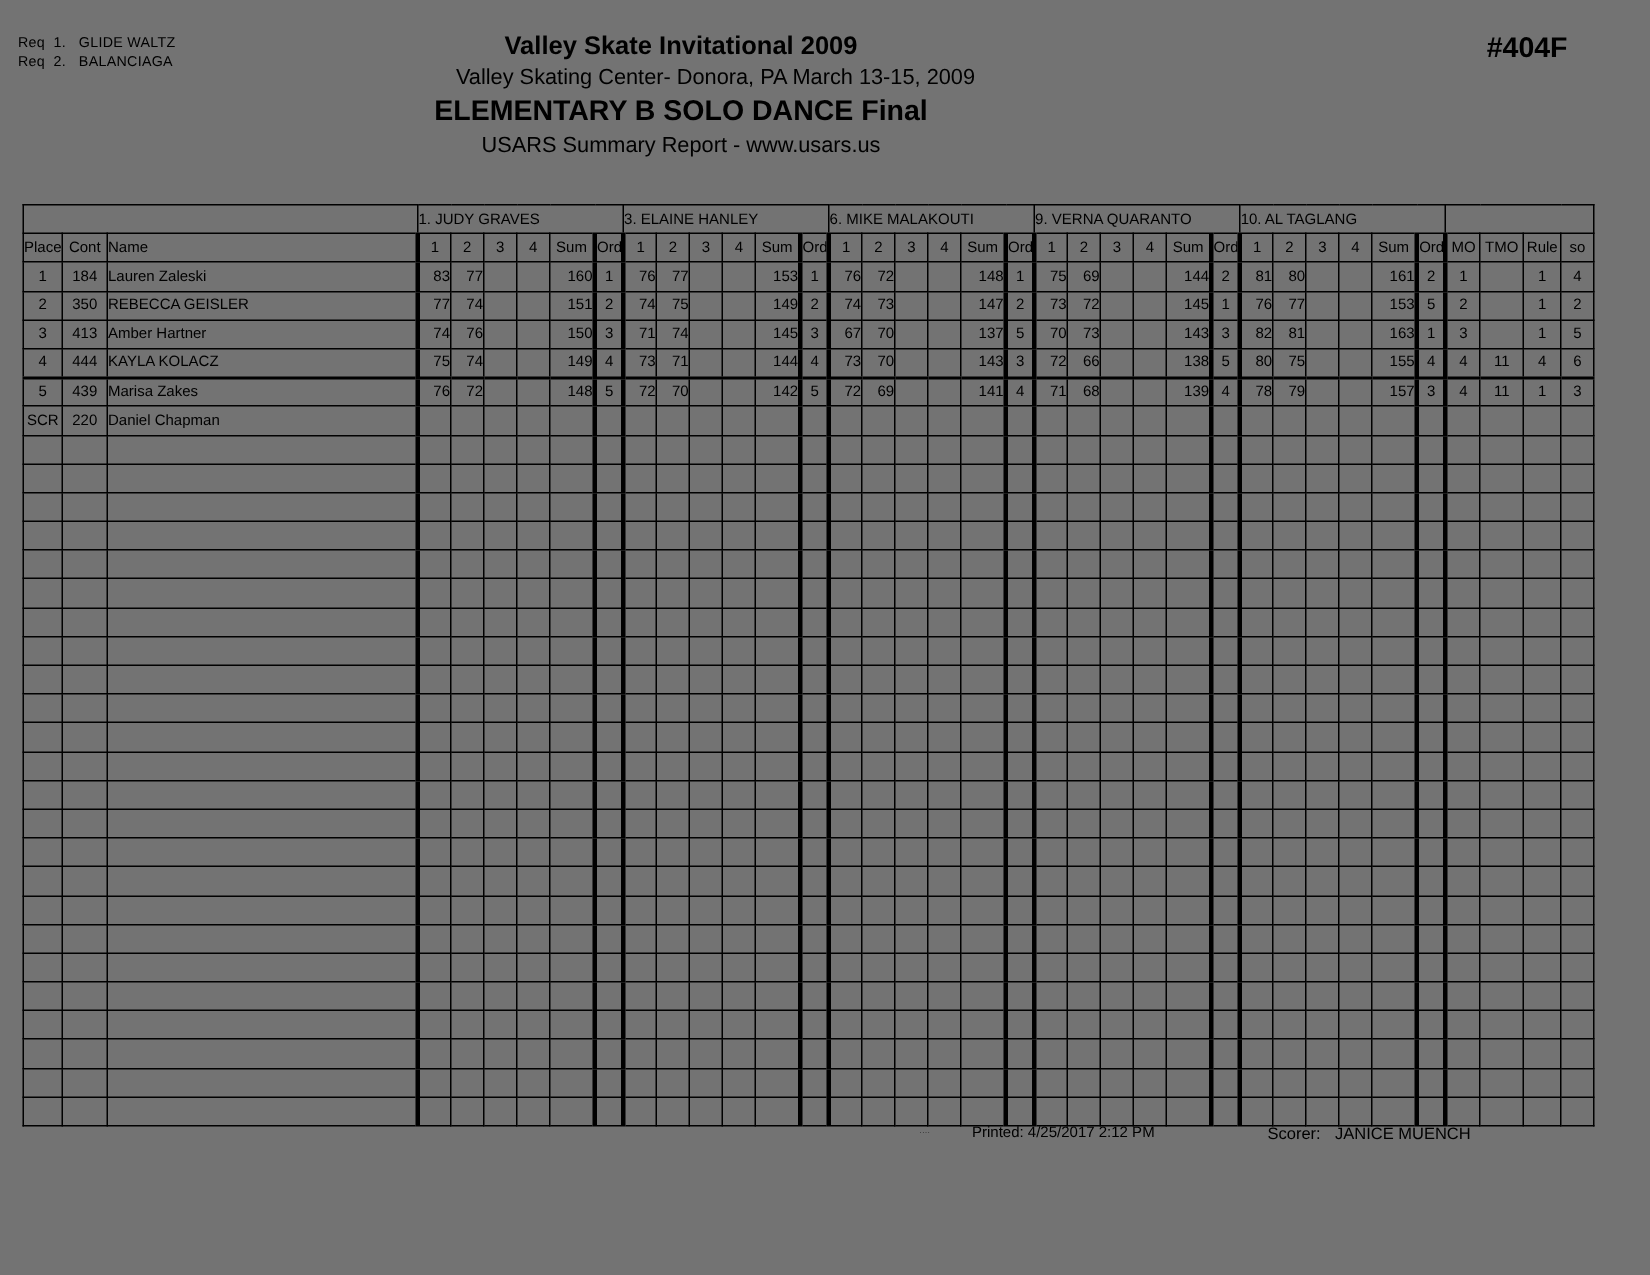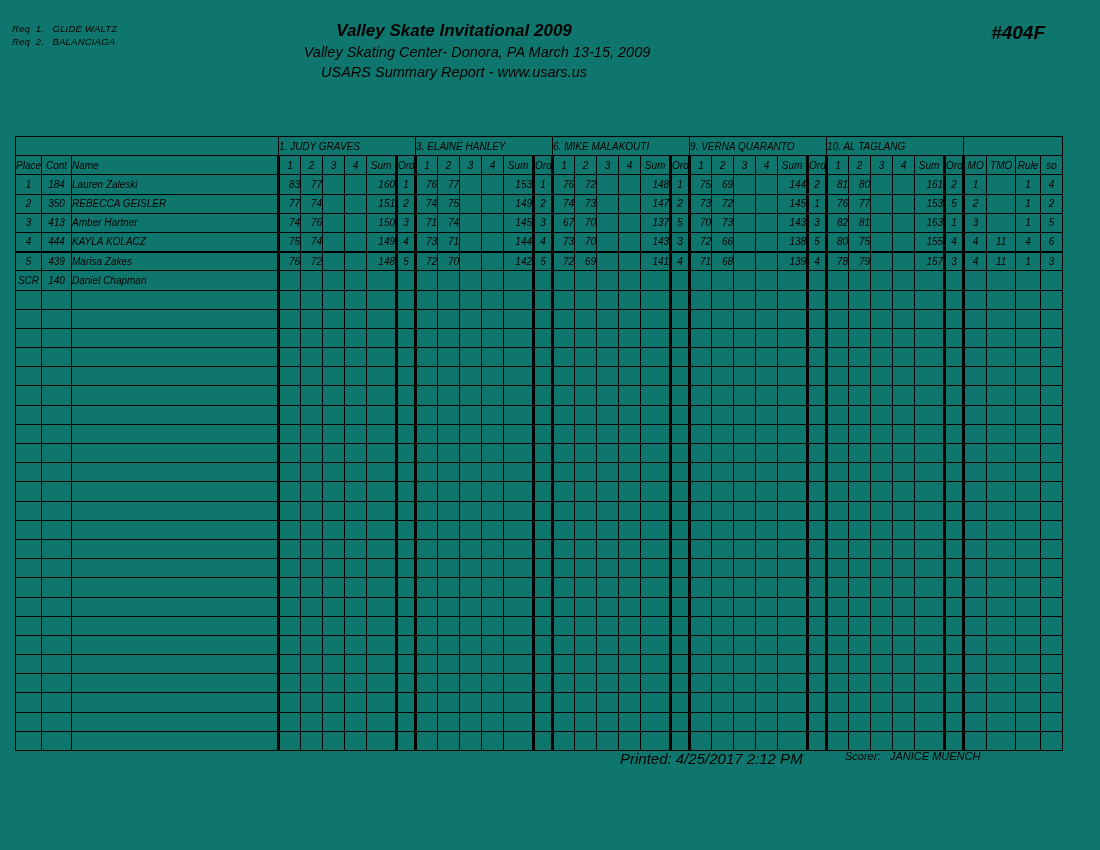--- a/index.html
+++ b/index.html
@@ -8,22 +8,21 @@
     width: 1100px; height: 850px;
     background: #ffffff;
     font-family: "Liberation Sans", sans-serif;
     color: #000000;
     overflow: hidden;
   }
   #page {
     position: relative;
     width: 1100px;
     height: 850px;
-    background: #0f766e;
-    font-style: italic;
+    background: #737373;
   }
 
   
   #reqs {
     position: absolute;
     left: 12px; top: 22px;
     font-size: 9.5px;
     line-height: 13px;
     letter-spacing: 0.2px;
   }
@@ -122,22 +121,22 @@
     position: absolute;
     left: 0; top: 750px;
     width: 1100px;
     font-size: 11px;
   }
   #footer .tiny {
     position: absolute; left: 613px; top: 2px;
     font-size: 4px; letter-spacing: 0.5px;
   }
   #footer .printed {
-    position: absolute; left: 620px; top: 0px;
-    font-size: 15px;
+    position: absolute; left: 648px; top: 0px;
+    font-size: 10px;
   }
   #footer .scorer-lbl {
     position: absolute; left: 845px; top: 0px;
     font-size: 11px;
   }
   #footer .scorer-val {
     position: absolute; left: 890px; top: 0px;
     font-size: 11px;
   }
 </style>
@@ -147,20 +146,21 @@
 <div id="page">
 
   <div id="reqs">
     <div class="req-line">Req  1.   GLIDE WALTZ</div>
     <div class="req-line">Req  2.   BALANCIAGA</div>
   </div>
 
   <div id="titles">
     <div class="t1">Valley Skate Invitational 2009</div>
     <div class="t2">Valley Skating Center- Donora, PA  March 13-15, 2009</div>
+    <div class="t3">ELEMENTARY B SOLO DANCE Final</div>
     <div class="t4">USARS Summary Report - www.usars.us</div>
   </div>
 
   <div id="event-num">#404F</div>
 
   <table id="sheet">
     <colgroup id="cg">
         <col style="width: 26px;">
         <col style="width: 30px;">
         <col style="width: 207px;">
@@ -438,21 +438,21 @@
           <td class="num"></td>
           <td class="num">157</td>
           <td class="ctr thick-left thick-right">3</td>
           <td class="ctr">4</td>
           <td class="ctr">11</td>
           <td class="ctr">1</td>
           <td class="ctr">3</td>
         </tr>
         <tr>
           <td class="place">SCR</td>
-          <td class="cont">140</td>
+          <td class="cont">220</td>
           <td class="nm">Daniel Chapman</td>
           <td class="num thick-left"></td>
           <td class="num"></td>
           <td class="num"></td>
           <td class="num"></td>
           <td class="num"></td>
           <td class="ctr thick-left thick-right"></td>
           <td class="num thick-left"></td>
           <td class="num"></td>
           <td class="num"></td>

